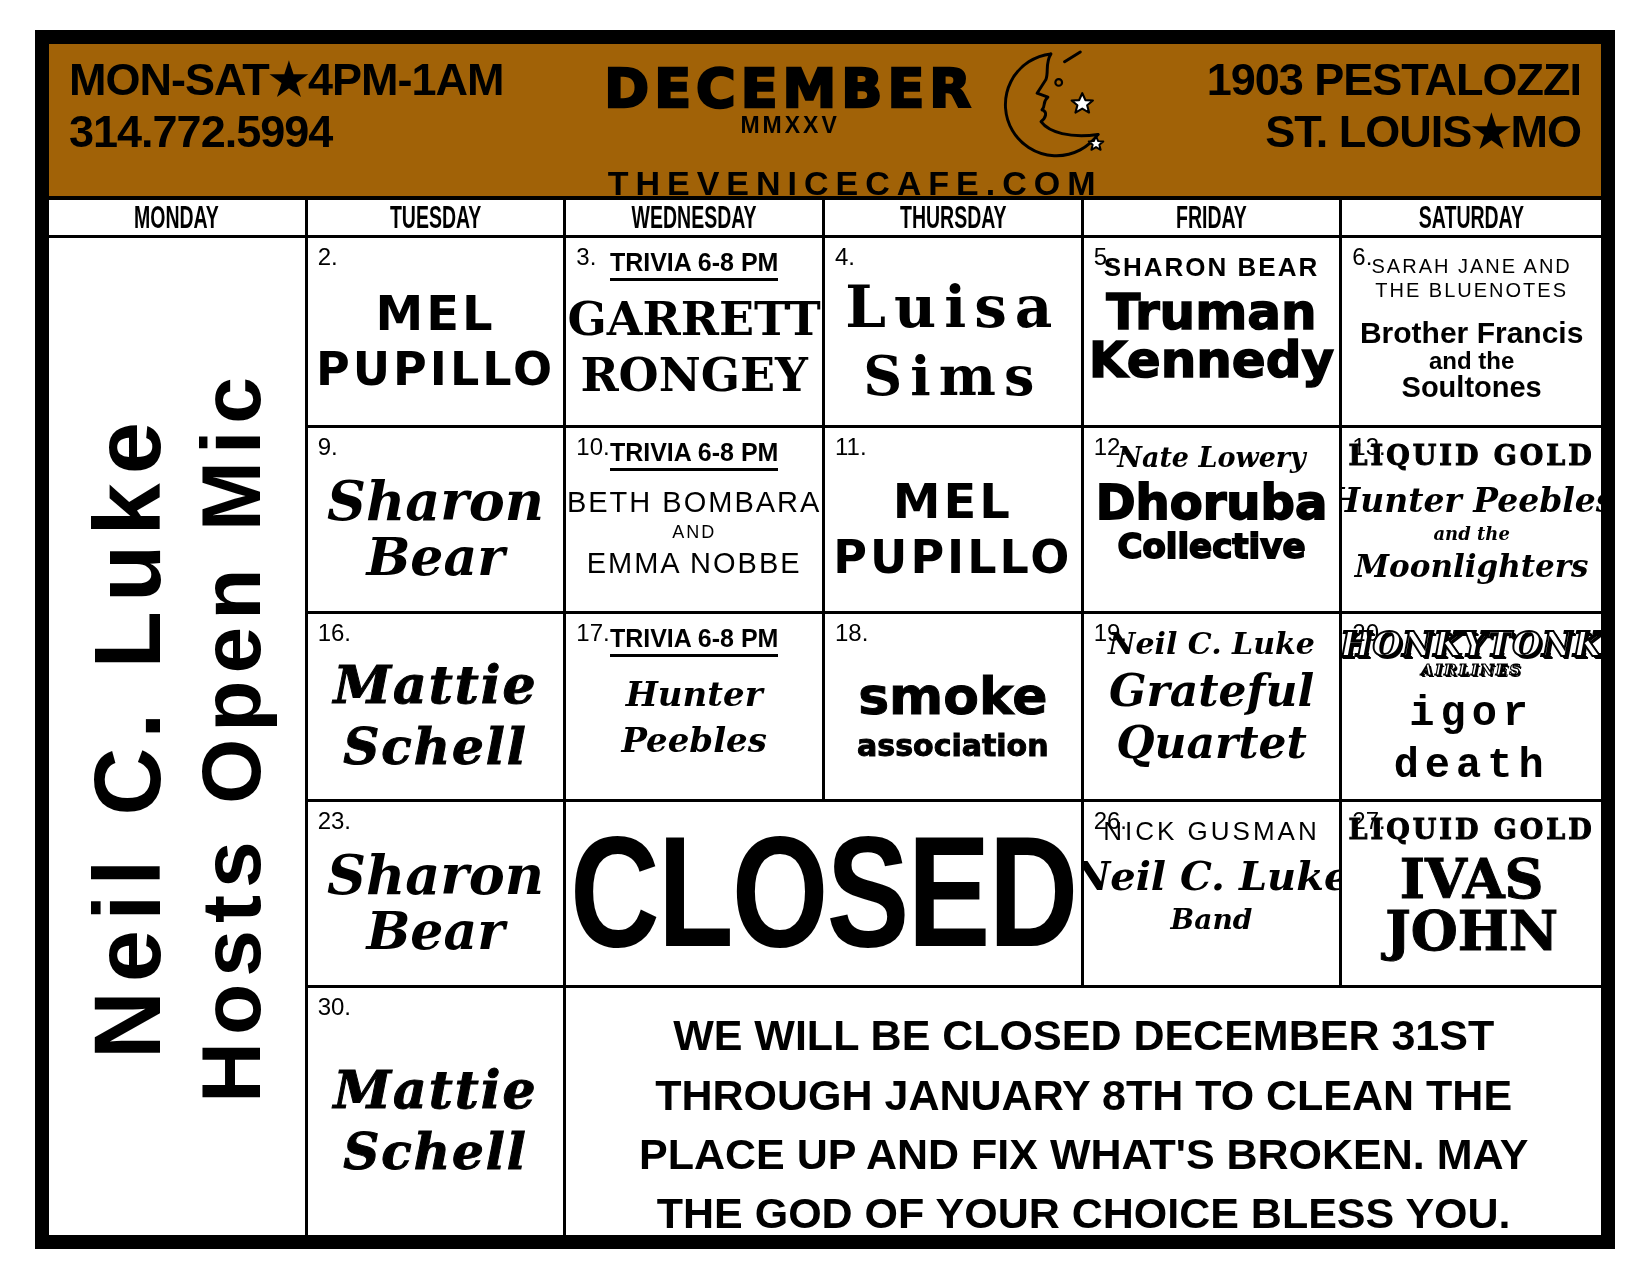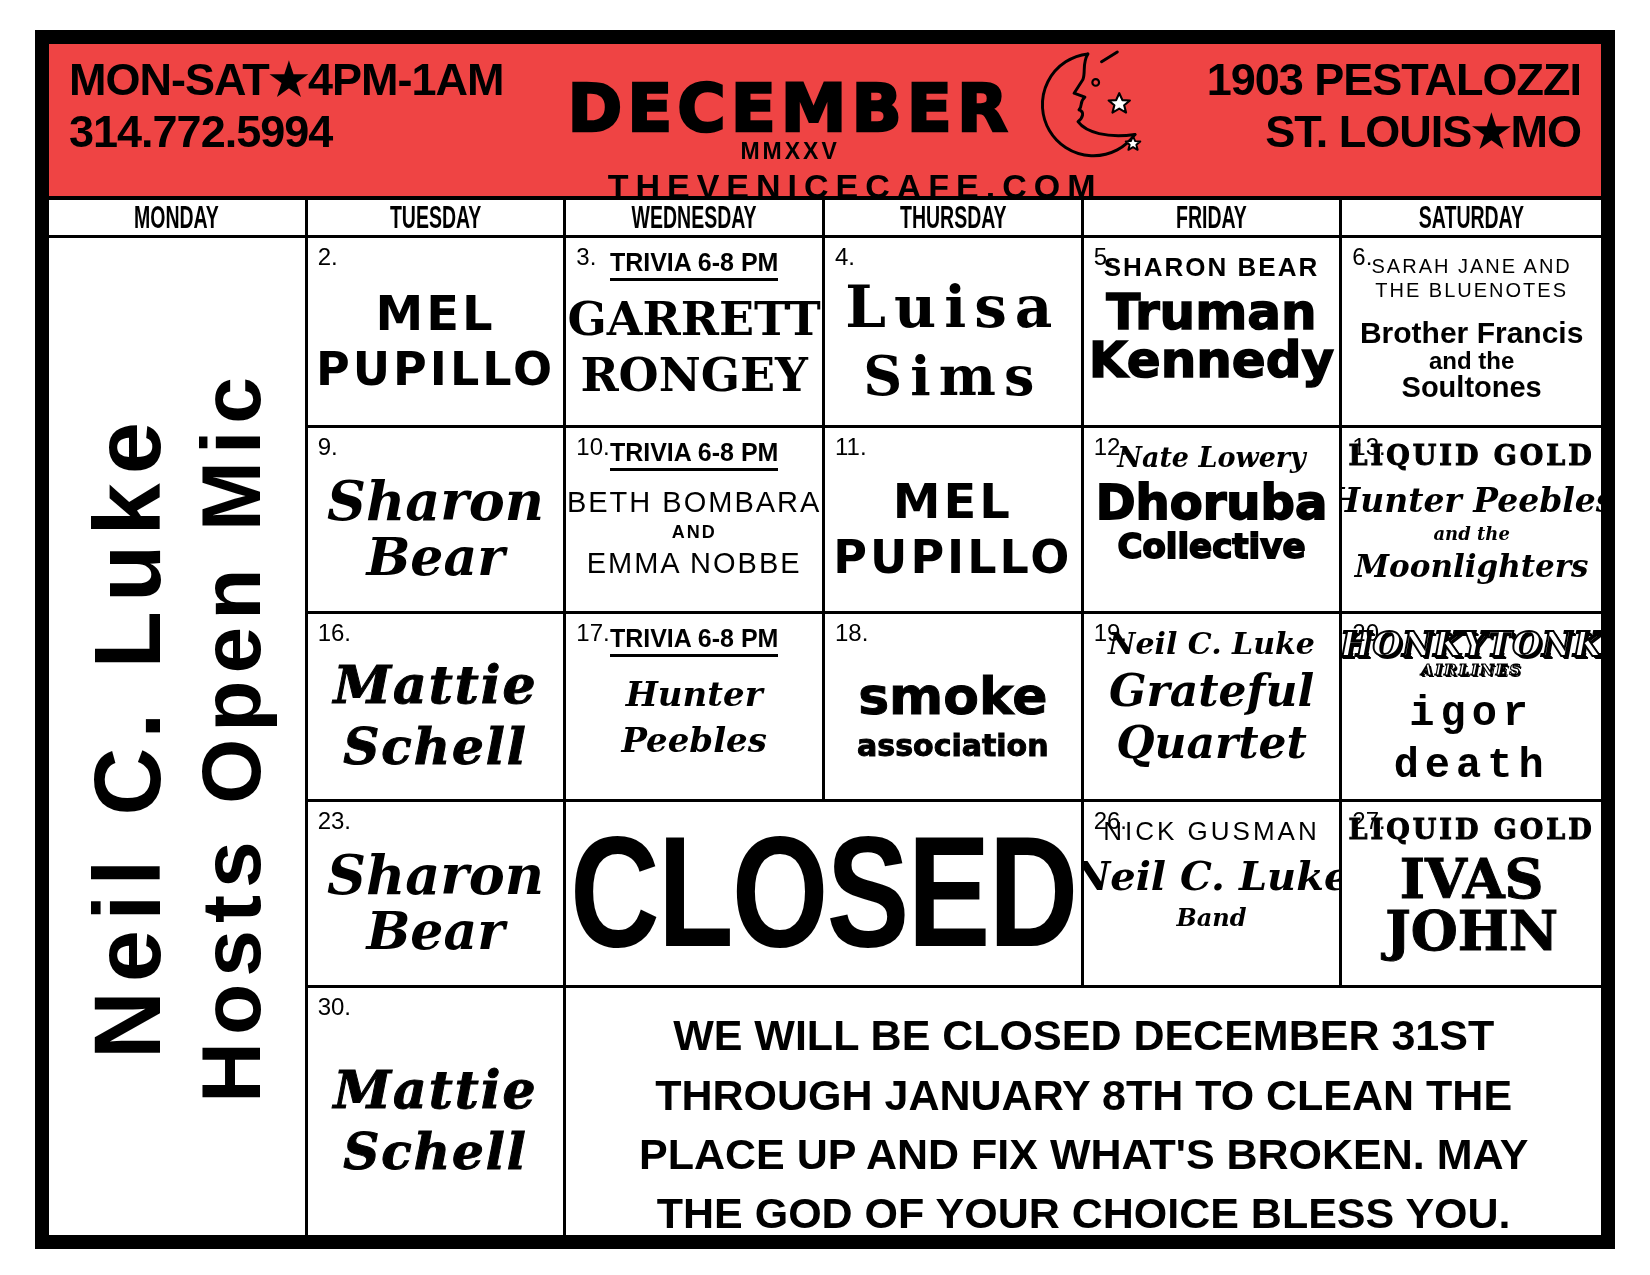--- a/index.html
+++ b/index.html
@@ -1,28 +1,28 @@
 <!DOCTYPE html>
 <html><head>
 <meta charset="utf-8">
 <style>
   html,body{margin:0;padding:0;background:#fff;}
   .poster{position:relative;width:1650px;height:1275px;background:#fff;overflow:hidden;
           font-family:"Liberation Sans",sans-serif;color:#000;}
   .frame{position:absolute;left:35px;top:30px;right:35px;bottom:26px;border:14px solid #000;
-         display:flex;flex-direction:column;background:#ef4444;}
+         display:flex;flex-direction:column;background:#a16207;}
 
   
   .top{display:flex;justify-content:space-between;align-items:flex-start;height:152px;padding:10px 20px 0 20px;box-sizing:border-box;}
   .contact{font-weight:bold;font-size:45px;line-height:1.15;letter-spacing:-1px;white-space:nowrap;}
   .addr{text-align:right;}
   .top-center{flex:1;text-align:center;margin-top:2px;}
   .month-row{display:flex;align-items:flex-start;justify-content:center;}
-  .month{font-family:"DejaVu Sans",sans-serif;font-weight:bold;font-size:66px;letter-spacing:5px;
-         -webkit-text-stroke:2.5px #000;line-height:1;margin-top:20px;}
+  .month{font-family:"DejaVu Sans",sans-serif;font-weight:bold;font-size:54px;letter-spacing:5px;
+         -webkit-text-stroke:2.5px #000;line-height:1;margin-top:6px;}
   .year{font-weight:bold;font-size:23px;letter-spacing:3px;line-height:1;margin-top:-2px;}
   .site{font-weight:bold;font-size:34px;letter-spacing:7px;line-height:1;margin-top:6px;}
   .moon{margin-left:2px;margin-top:-6px;}
 
   
   .grid{flex:1;display:grid;grid-template-columns:repeat(6,1fr);
         grid-template-rows:38px 190px 186px 188px 186px 1fr;border-top:4px solid #000;}
   .cell{position:relative;border-right:3px solid #000;border-bottom:3px solid #000;background:#fff;overflow:hidden;}
   .noR{border-right:none;}
   .noB{border-bottom:none;}
@@ -60,21 +60,21 @@
   .f-mono{font-family:"Liberation Mono",monospace;font-weight:bold;letter-spacing:6px;}
   .f-ivas{font-family:"DejaVu Serif",serif;font-weight:bold;-webkit-text-stroke:1px #000;line-height:0.95;}
   .closed-wrap{align-items:center;justify-content:center;padding-top:0;}
   .closed-text{font-weight:bold;font-size:122px;transform:scale(1.02,1.3);letter-spacing:-2px;}
   .announce{display:flex;flex-direction:column;align-items:center;justify-content:center;margin-top:9px;}
   .announce .line{font-weight:bold;font-size:43px;line-height:1.38;letter-spacing:0px;}
 
   .sz58{font-size:58px;} .sz54{font-size:54px;} .sz52{font-size:52px;} .sz50{font-size:50px;}
   .sz48{font-size:48px;text-align:center;} .sz46{font-size:46px;} .sz44{font-size:44px;} .sz42{font-size:42px;}
   .sz40{font-size:40px;} .sz34{font-size:34px;} .sz33{font-size:33px;}
-  .sz32{font-size:24px;} .sz31{font-size:31px;} .sz30{font-size:30px;} .sz29{font-size:29px;}
+  .sz32{font-size:28px;} .sz31{font-size:31px;} .sz30{font-size:30px;} .sz29{font-size:29px;}
   .sz27{font-size:27px;} .sz26{font-size:26px;} .sz24{font-size:24px;}
   .sz18{font-size:18px;} .sz15{font-size:15px;}
   .mt6{margin-top:6px;} .mt8{margin-top:8px;} .mt10{margin-top:10px;} .mt14{margin-top:14px;}
   .mt16{margin-top:16px;} .mt20{margin-top:20px;}
 
   
   .c1{grid-column:1;} .c2{grid-column:2;} .c3{grid-column:3;} .c4{grid-column:4;} .c5{grid-column:5;} .c6{grid-column:6;}
   .r1{grid-row:1;} .r2{grid-row:2;} .r3{grid-row:3;} .r4{grid-row:4;} .r5{grid-row:5;} .r6{grid-row:6;}
   .monday-span{grid-column:1;grid-row:2/7;}
   .closed-span{grid-column:3/5;grid-row:5;}
@@ -188,21 +188,21 @@
         <div class="inner">
           <div class="line f-script sz54">Sharon</div>
           <div class="line f-script sz52">Bear</div>
         </div>
       </div>
       <div class="cell c3 r3">
         <span class="num">10.</span>
         <div class="inner topalign">
           <div class="trivia">TRIVIA 6-8 PM</div>
           <div class="line sz29 mt16" style="letter-spacing:2px;">BETH BOMBARA</div>
-          <div class="line sz18 mt6" style="letter-spacing:2px;font-weight:bold;">AND</div>
+          <div class="line sz18 mt6" style="letter-spacing:2px;">AND</div>
           <div class="line sz29 mt6" style="letter-spacing:2px;">EMMA NOBBE</div>
         </div>
       </div>
       <div class="cell c4 r3">
         <span class="num">11.</span>
         <div class="inner">
           <div class="line f-round sz48">MEL</div>
           <div class="line f-round sz46 mt6">PUPILLO</div>
         </div>
       </div>

